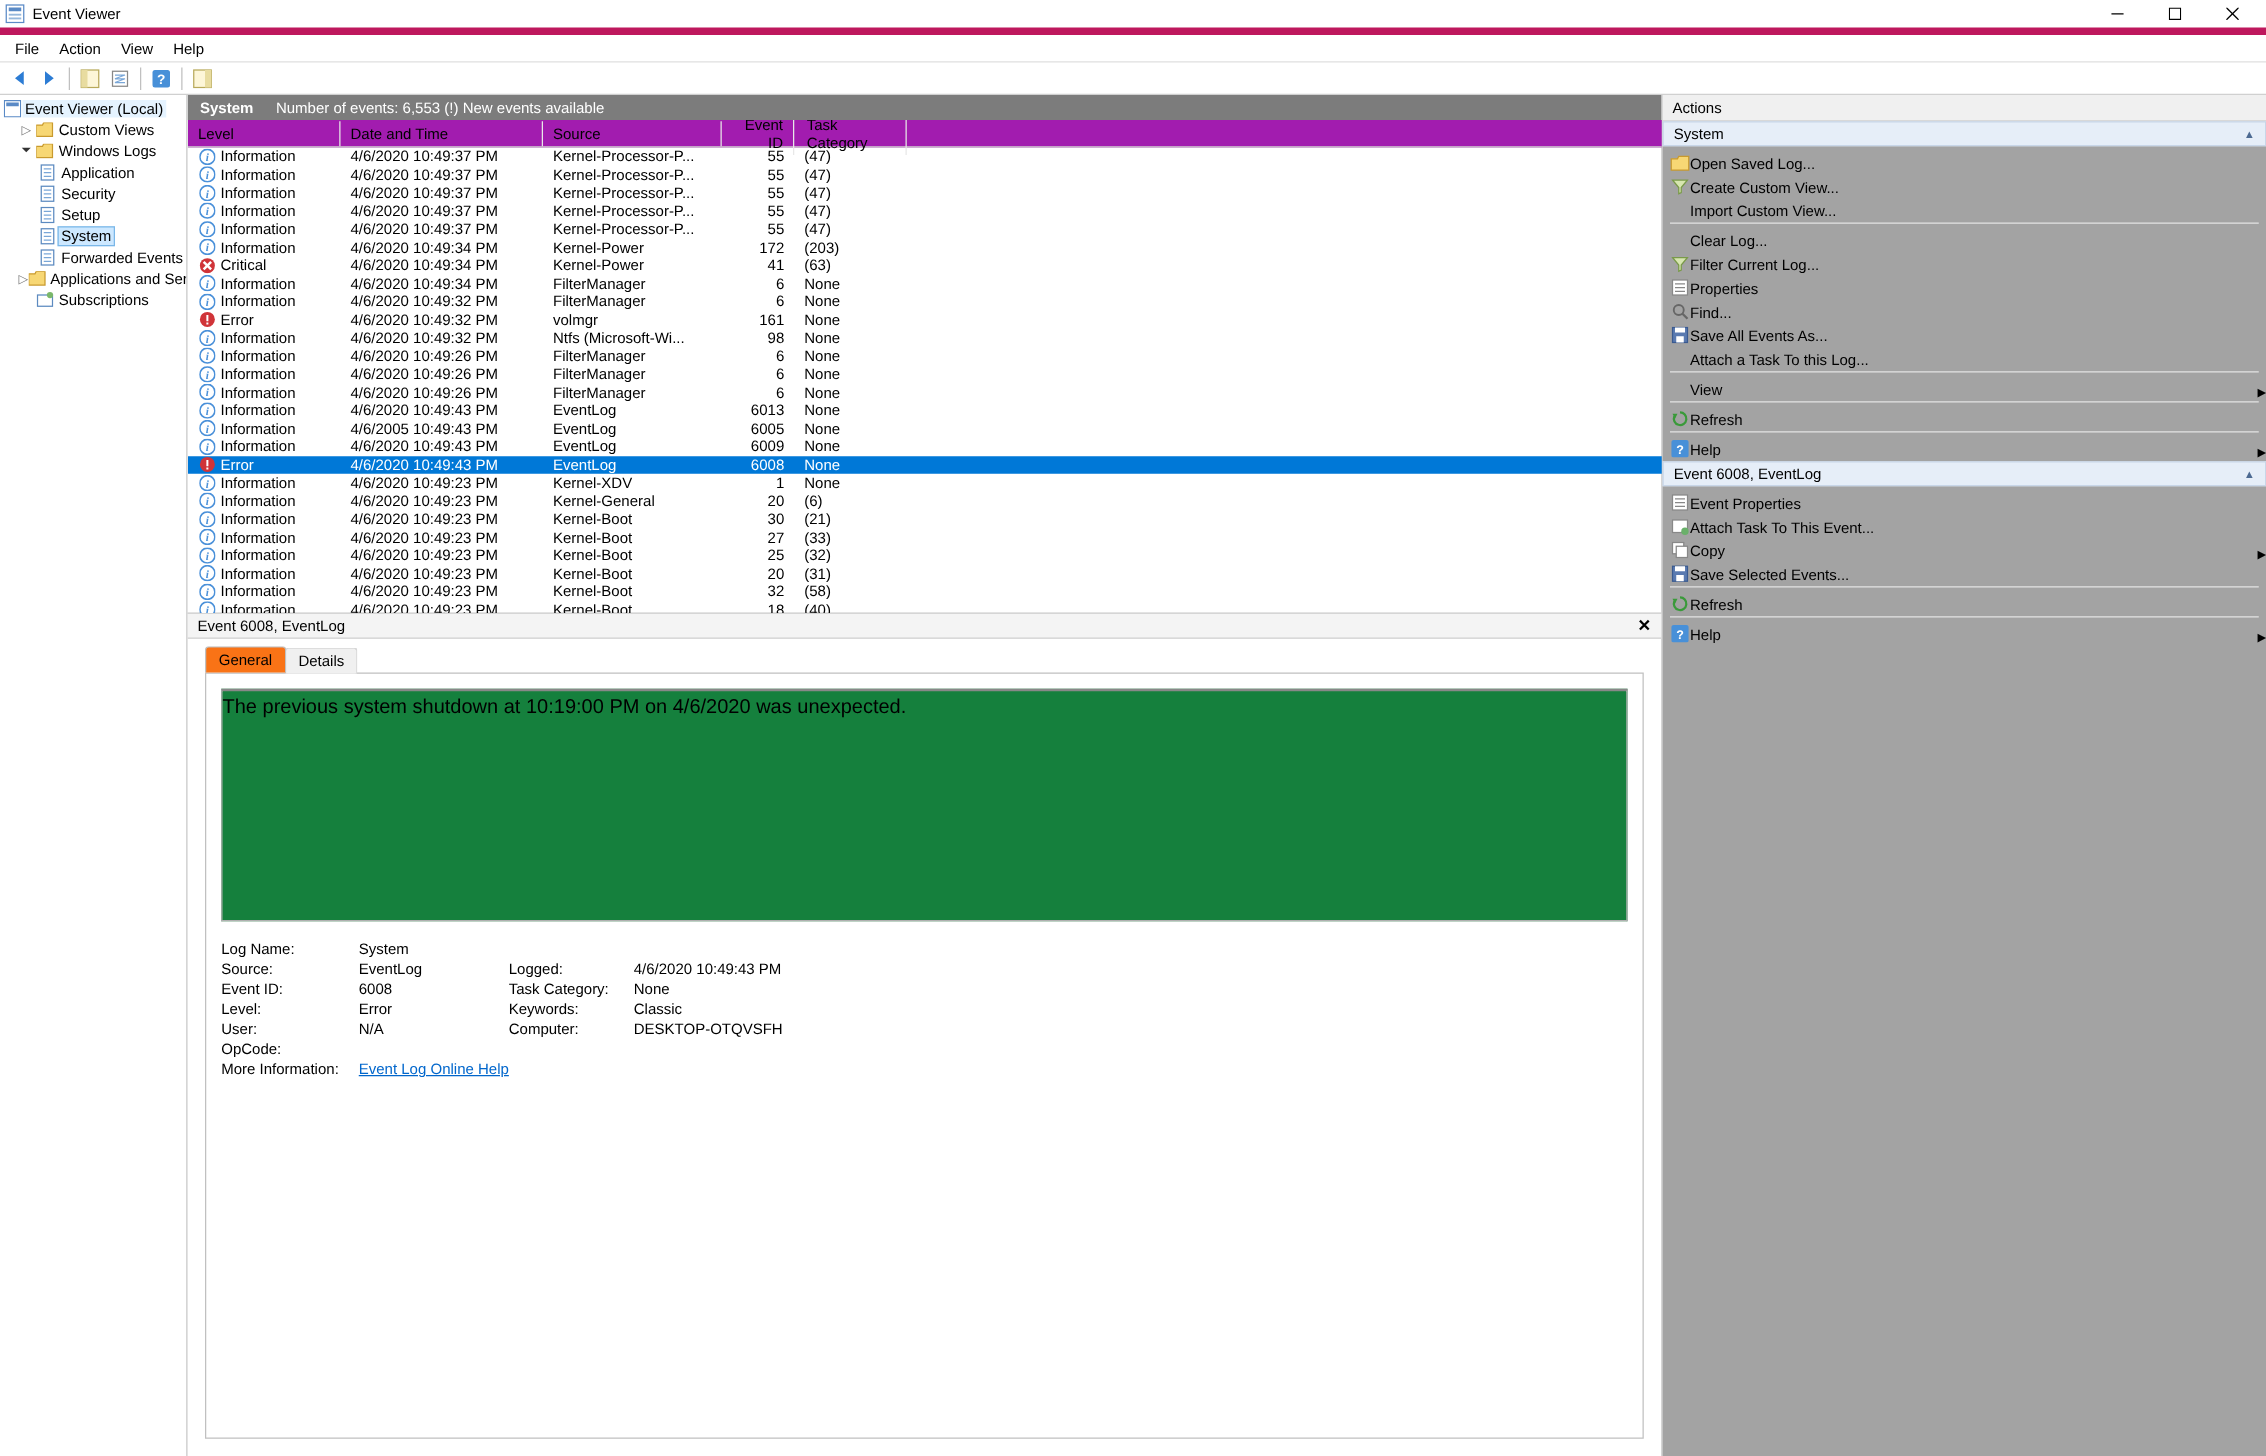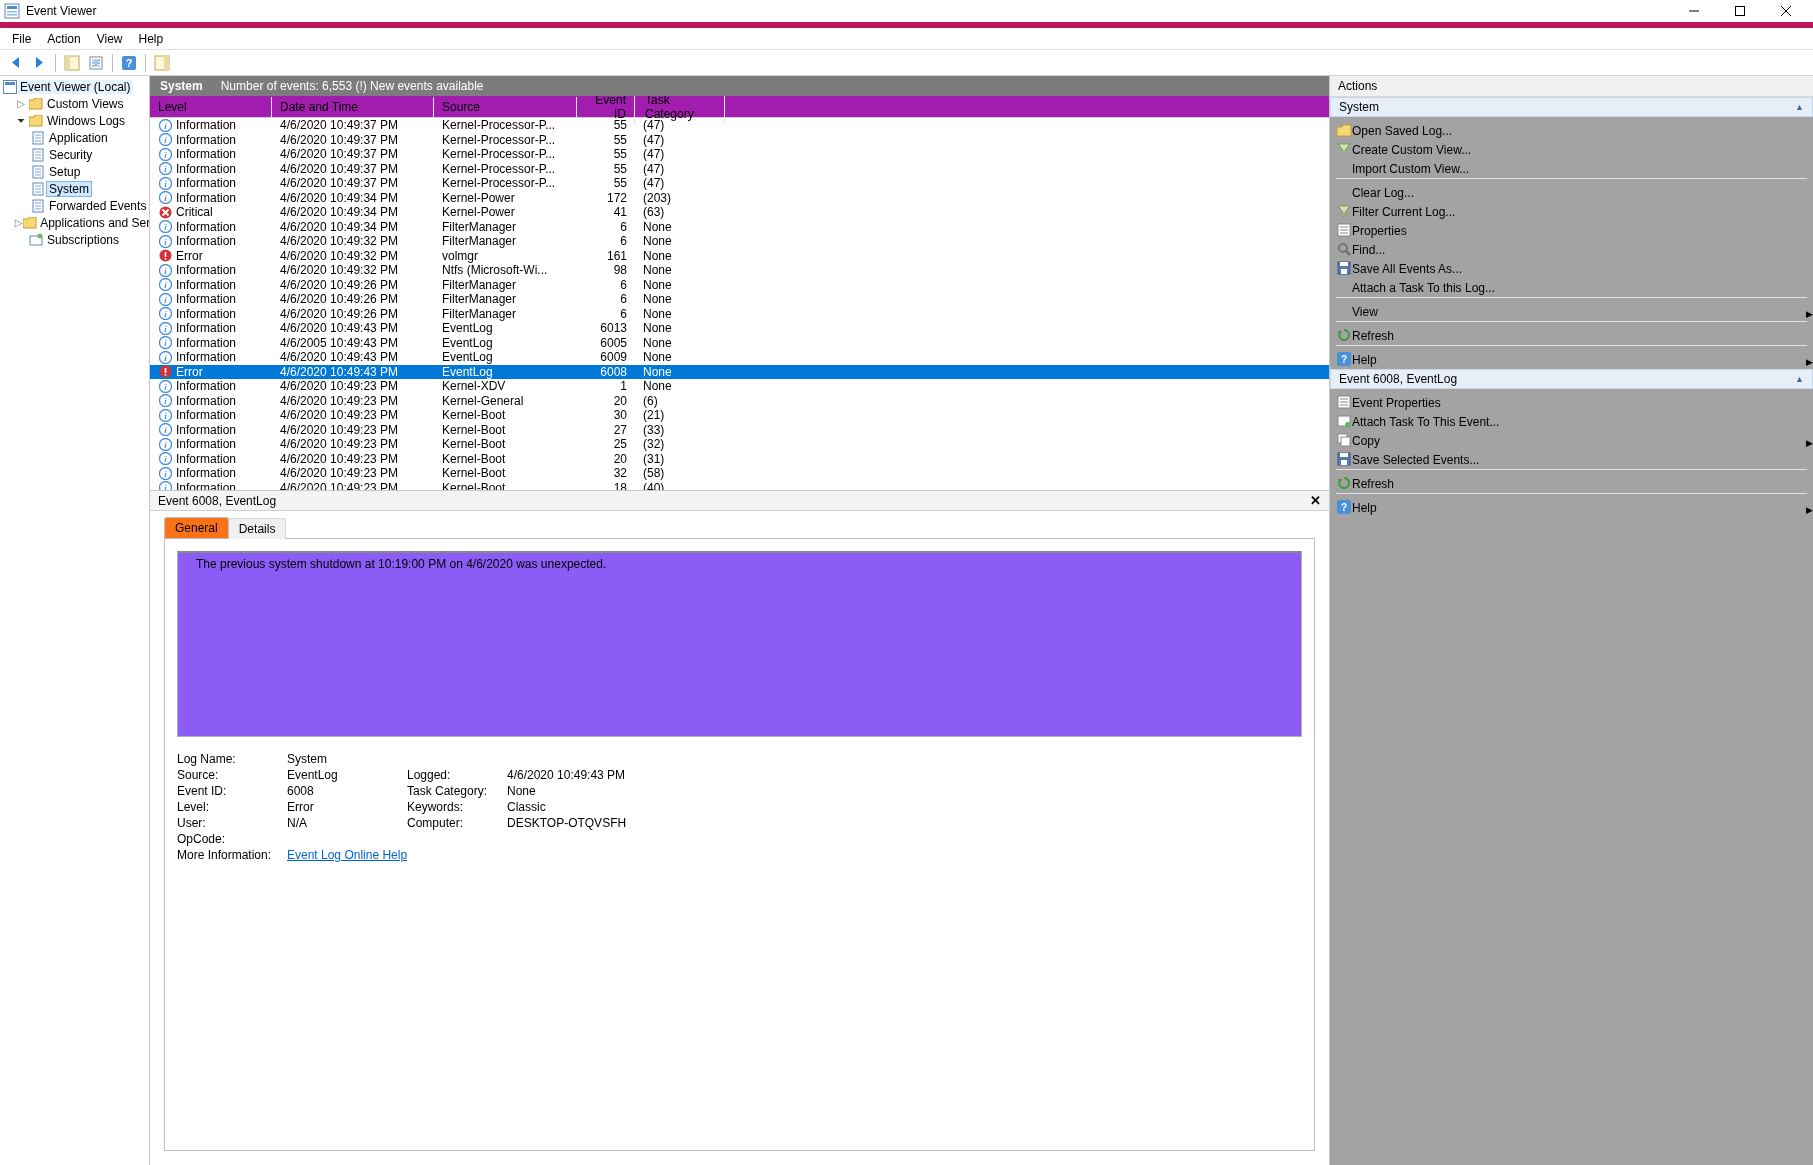--- a/index.html
+++ b/index.html
@@ -94,21 +94,21 @@
   .gc.c-level { display:flex; align-items:center; gap:4px;}
   .lvlicon { width:14px; height:14px; display:inline-flex; align-items:center; justify-content:center; flex-shrink:0;}
   
   .detail { flex:1; display:flex; flex-direction:column; min-height:0;}
   .detail-hdr { display:flex; align-items:center; height:20px; padding:0 8px; background:#f4f4f4; border-bottom:1px solid #d0d0d0;}
   .detail-hdr .x { margin-left:auto; font-family: Arial; font-size:13px; font-weight:bold; cursor:pointer;}
   .tabs { display:flex; padding: 6px 10px 0 14px; }
   .tab { padding: 3px 10px; border:1px solid #c0c0c0; border-bottom:none; background:#f97316; border-top-left-radius:3px; border-top-right-radius:3px; margin-right:-1px; position:relative; z-index:2;}
   .tab.inactive { background:#f0f0f0; border-color:#d6d6d6; z-index:1; top:1px;}
   .tabbody { margin: 0 14px 14px 14px; border:1px solid #c0c0c0; padding:12px 12px; flex:1; overflow:auto;}
-  .msgbox { border:1px solid #b0b0b0; border-top:2px solid #888; padding: 4px 18px; height:186px; background:#8b5cf6; font-size:12px;}
+  .msgbox { border:1px solid #b0b0b0; border-top:2px solid #888; padding: 4px 0; height:186px; background:#15803d; font-size:16px;}
   .props { margin-top:14px; font-size:12px;}
   .props table { border-collapse:collapse;}
   .props td { padding: 1px 10px 1px 0; vertical-align:top;}
   .props td.lbl { width: 82px;}
   .props td.lbl2 { width: 100px;}
   .link { color:#0066cc; text-decoration:underline; cursor:pointer;}
   
   .actions { width: 483px; display:flex; flex-direction:column; background:#a3a3a3;}
   .actions-hdr { background:#f0f0f0; border-bottom:1px solid #d8d8d8; padding:3px 8px; font-weight:400;}
   .group-hdr { background:#e6eef8; border:1px solid #c8d6e8; padding:2px 8px; font-size:12px; display:flex; align-items:center; justify-content:space-between;}

